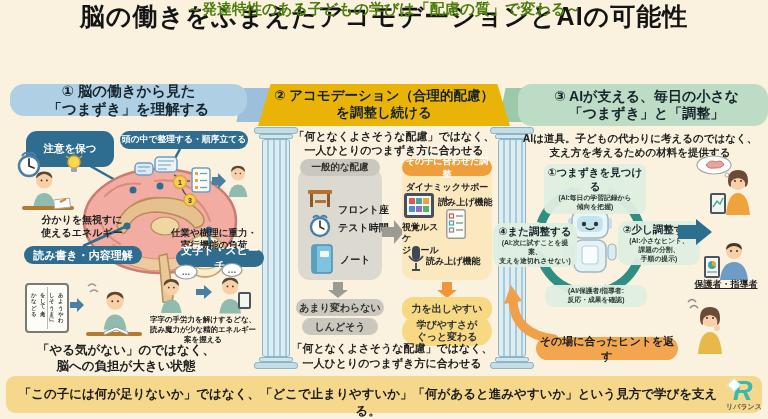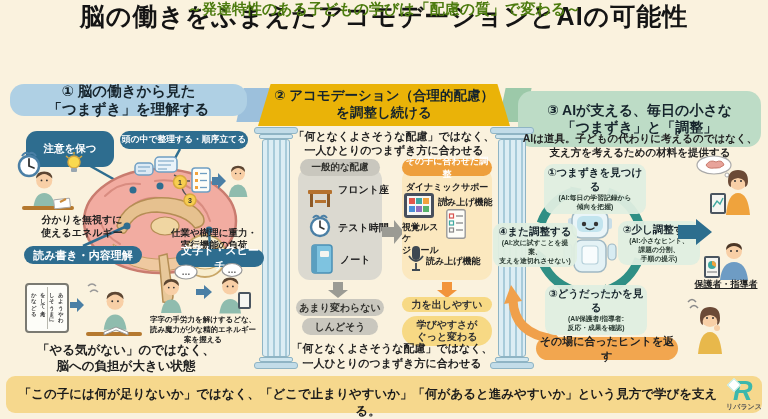--- a/index.html
+++ b/index.html
@@ -49,21 +49,21 @@
 
   <div class="abs title" style="left:0;top:11;width:768px;">脳の働きをふまえたアコモデーションとAIの可能性</div>
   <div class="abs subtitle" style="left:0;top:46;width:768px;">～発達特性のある子どもの学びは「配慮の質」で変わる～</div>
 
   <div class="abs chev" style="left:240;top:88px;left:240px;background:#9CC0DC;transform:skewX(-12deg);"></div>
   <div class="abs chev" style="left:502px;top:88px;background:#9CC9A9;transform:skewX(-12deg);"></div>
   <div class="abs ctr hdr hdr1 pre" style="left:10px;top:84px;width:237px;height:32px;">① 脳の働きから見た
 「つまずき」を理解する</div>
   <div class="abs ctr hdr hdr2 pre" style="left:258px;top:84px;width:252px;height:42px;">② アコモデーション（合理的配慮）
 を調整し続ける</div>
-  <div class="abs ctr hdr hdr3 pre" style="left:518px;top:91px;width:243px;height:56px;">③ AIが支える、毎日の小さな
+  <div class="abs ctr hdr hdr3 pre" style="left:518px;top:84px;width:243px;height:42px;padding-left:7px;">③ AIが支える、毎日の小さな
 「つまずき」と「調整」</div>
 
   <div class="abs pillar" style="left:254px;top:127px;width:44px;height:242px;">
     <div class="p-cap"></div>
       <div class="p-neck"></div>
       <div class="p-shaft"></div>
       <div class="p-neck"></div>
       <div class="p-cap"></div>
   </div>
   <div class="abs pillar" style="left:490px;top:127px;width:44px;height:242px;">
@@ -207,21 +207,21 @@
 
   <div class="abs panel panel-gray" style="left:298px;top:168px;width:84px;height:112px;"></div>
   <div class="abs pill pill-gray" style="left:300px;top:159px;width:80px;height:17px;font-size:9.5px;">一般的な配慮</div>
 
   <svg class="abs" style="left:306px;top:184px;" width="28" height="26" viewBox="0 0 28 26">
     <rect x="2" y="6" width="24" height="4" rx="1" fill="#B5722F"></rect>
     <rect x="4" y="10" width="3" height="13" fill="#8E5A26"></rect>
       <rect x="21" y="10" width="3" height="13" fill="#8E5A26"></rect>
     <rect x="9" y="16" width="11" height="3" fill="#B5722F"></rect>
   </svg>
-  <div class="abs itemlbl" style="left:338px;top:183px;font-size:10px;">フロント座</div>
+  <div class="abs itemlbl" style="left:338px;top:203px;font-size:10px;">フロント座</div>
 
   <svg class="abs" style="left:308px;top:213px;" width="24" height="26" viewBox="0 0 24 26">
     <path d="M5 5 Q8 1 11 4 M13 4 Q16 1 19 5" stroke="#4A7FA5" stroke-width="2" fill="none"></path>
     <circle cx="12" cy="14" r="9" fill="#FFF" stroke="#4A7FA5" stroke-width="2.4"></circle>
     <path d="M12 14 L12 8 M12 14 L16 16" stroke="#333" stroke-width="1.6" stroke-linecap="round"></path>
   </svg>
   <div class="abs itemlbl" style="left:338px;top:221px;font-size:10px;">テスト時間</div>
 
   <svg class="abs" style="left:308px;top:243px;" width="26" height="32" viewBox="0 0 26 32">
     <rect x="4" y="2" width="20" height="28" rx="3" fill="#7EC3E0" stroke="#4A90B5" stroke-width="1.5"></rect>
@@ -269,21 +269,21 @@
 
   <svg class="abs" style="left:328px;top:282px;" width="20" height="16" viewBox="0 0 20 16">
     <polygon points="5,0 15,0 15,8 20,8 10,16 0,8 5,8" fill="#9B9B94"></polygon>
   </svg>
   <svg class="abs" style="left:437px;top:282px;" width="20" height="16" viewBox="0 0 20 16">
     <polygon points="5,0 15,0 15,8 20,8 10,16 0,8 5,8" fill="#F2943B"></polygon>
   </svg>
 
   <div class="abs pill pill-gray" style="left:296px;top:299px;width:88px;height:17px;font-size:10px;">あまり変わらない</div>
   <div class="abs pill pill-gray" style="left:302px;top:318px;width:76px;height:17px;font-size:10px;">しんどそう</div>
-  <div class="abs pill pill-yel" style="left:402px;top:297px;width:90px;height:15px;font-size:10px;">力を出しやすい</div>
+  <div class="abs pill pill-yel" style="left:402px;top:297px;width:90px;height:24px;font-size:10px;">力を出しやすい</div>
   <div class="abs pill pill-yel pre" style="left:402px;top:316px;width:90px;height:30px;font-size:10px;line-height:1.2;border-radius:15px;">学びやすさが
 ぐっと変わる</div>
 
   <div class="abs cap pre" style="left:286px;top:341px;width:212px;font-size:11px;line-height:1.35;">「何となくよさそうな配慮」ではなく、
 一人ひとりのつまずき方に合わせる</div>
 
   <div class="abs cap pre" style="left:516px;top:132px;width:248px;font-size:10.5px;">AIは道具。子どもの代わりに考えるのではなく、
 支え方を考えるための材料を提供する</div>
 
   <svg class="abs" style="left:500px;top:158px;" width="212" height="192" viewBox="0 0 212 192">
@@ -307,38 +307,37 @@
       <circle cx="84" cy="66" r="2.2" fill="#333"></circle>
         <circle cx="96" cy="66" r="2.2" fill="#333"></circle>
       <path d="M86 70 Q90 73 94 70" stroke="#333" stroke-width="1.4" fill="none" stroke-linecap="round"></path>
       <rect x="64" y="86" width="8" height="16" rx="4" fill="#D8ECF2" stroke="#9FB8C4" stroke-width="1.2"></rect>
       <rect x="108" y="86" width="8" height="16" rx="4" fill="#D8ECF2" stroke="#9FB8C4" stroke-width="1.2"></rect>
       <rect x="74" y="82" width="32" height="32" rx="8" fill="#E4F2F5" stroke="#9FB8C4" stroke-width="1.5"></rect>
       <rect x="82" y="88" width="16" height="18" rx="3" fill="#F8FCFD" stroke="#B8D2DC" stroke-width="1.2"></rect>
     </g>
   </svg>
 
-  <div class="abs step" style="left:544px;top:164px;width:102px;">
+  <div class="abs step" style="left:544px;top:164px;width:102px;border-radius:7px;">
     <div class="st">①つまずきを見つける</div>
     <div class="sn pre">(AI:毎日の学習記録から
 傾向を把握)</div>
   </div>
   <div class="abs step" style="left:618px;top:221px;width:82px;">
     <div class="st">②少し調整する</div>
     <div class="sn pre">(AI:小さなヒント、
 課題の分割、
 手順の提示)</div>
   </div>
   <div class="abs step" style="left:493px;top:223px;width:84px;">
     <div class="st">④また調整する</div>
     <div class="sn pre">(AI:次に試すことを提案、
 支えを途切れさせない)</div>
   </div>
   <div class="abs step" style="left:545px;top:285px;width:102px;">
-    <div class="st">③どうだったかを見る</div>
     <div class="sn pre">(AI/保護者/指導者:
 反応・成果を確認)</div>
   </div>
 
   <div class="abs ctr hint" style="left:536px;top:337px;width:142px;height:23px;">その場に合ったヒントを返す</div>
 
   <svg class="abs" style="left:694px;top:155px;" width="68" height="66" viewBox="0 0 68 66">
     <ellipse cx="20" cy="10" rx="17" ry="9" fill="#fff" stroke="#AAA" stroke-width="1.2"></ellipse>
     <path d="M12 10 Q16 4 22 7 Q28 4 30 10 Q26 14 20 13 Q14 14 12 10 Z" fill="#E8A39A" stroke="#C97C6F" stroke-width="1"></path>
     <circle cx="33" cy="20" r="2" fill="#fff" stroke="#AAA"></circle>

